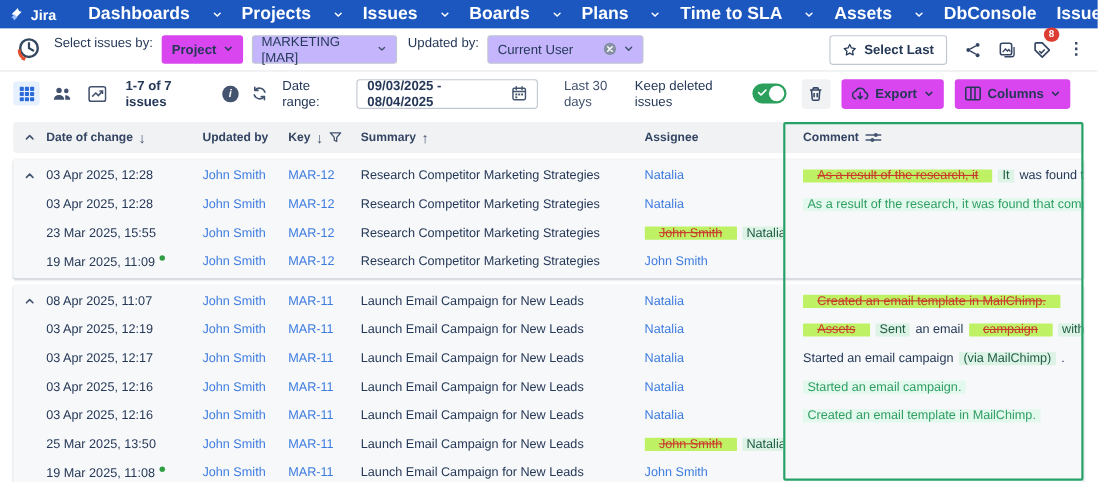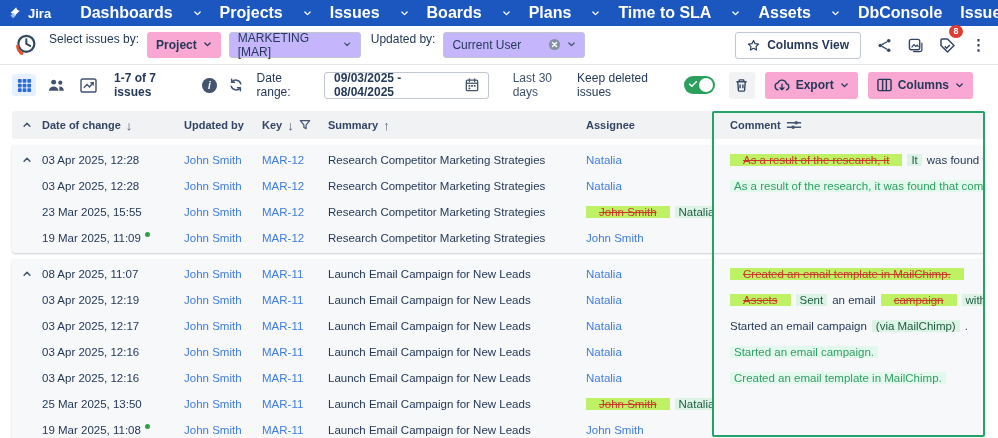--- a/index.html
+++ b/index.html
@@ -24,21 +24,21 @@
     padding:0 7px; color:#cfdcf5; }
   .search-box input { background:transparent; border:none; outline:none; color:#fff;
     font-family:inherit; font-size:11px; width:90px; }
   .search-box input::placeholder { color:#c7d6f3; }
 
   
   .filter-bar { height:38px; display:flex; align-items:center; justify-content:space-between;
     padding:0 12px; background:#fff; }
   .fb-left, .fb-right { display:flex; }
   .fb-label { font-size:12px; color:#253858; margin:0 8px 0 10px; }
-  .soft-btn { display:flex; align-items:center; gap:6px; background:#f9a8d4; border:none;
+  .soft-btn { display:flex; align-items:center; gap:6px; background:#d946ef; border:none;
     border-radius:3px; height:26px; padding:0 9px; font-family:inherit; font-size:12px;
     font-weight:600; color:#253858; cursor:pointer; }
   .select { display:flex; align-items:center; justify-content:space-between; gap:6px;
     border:1px solid #c1c7d0; border-radius:3px; height:26px; padding:0 8px; font-size:12px;
     color:#253858; background:#c4b5fd; cursor:pointer; }
   .sel-project { width:132px; margin-left:8px; }
   .sel-user { width:142px; }
   .sel-user .right-icons { display:flex; align-items:center; gap:6px; }
   .view-btn { display:flex; align-items:center; gap:7px; background:#fff; border:1px solid #c1c7d0;
     border-radius:3px; height:27px; padding:0 11px; font-family:inherit; font-size:12px;
@@ -230,21 +230,21 @@
       </span>
     </div>
   </div>
   <div class="fb-right">
     <button class="view-btn">
       <span>
         <svg width="13" height="13" viewBox="0 0 16 16">
             <path d="M8 1.8l1.9 3.9 4.3.6-3.1 3 .7 4.2L8 11.5l-3.8 2 .7-4.2-3.1-3 4.3-.6z" fill="none" stroke="currentColor" stroke-width="1.4" stroke-linejoin="round"></path>
           </svg>
       </span>
-      <span>Columns View</span>
+      <span>Select Last</span>
     </button>
     <span class="icon-btn">
       <svg width="15" height="15" viewBox="0 0 16 16" fill="currentColor">
           <circle cx="12.5" cy="3" r="1.9"></circle>
           <circle cx="3.5" cy="8" r="1.9"></circle>
           <circle cx="12.5" cy="13" r="1.9"></circle>
           <path d="M5.2 7.1 10.8 4M5.2 8.9l5.6 3.1" stroke="currentColor" stroke-width="1.4" fill="none"></path>
         </svg>
     </span>
     <span class="icon-btn">

